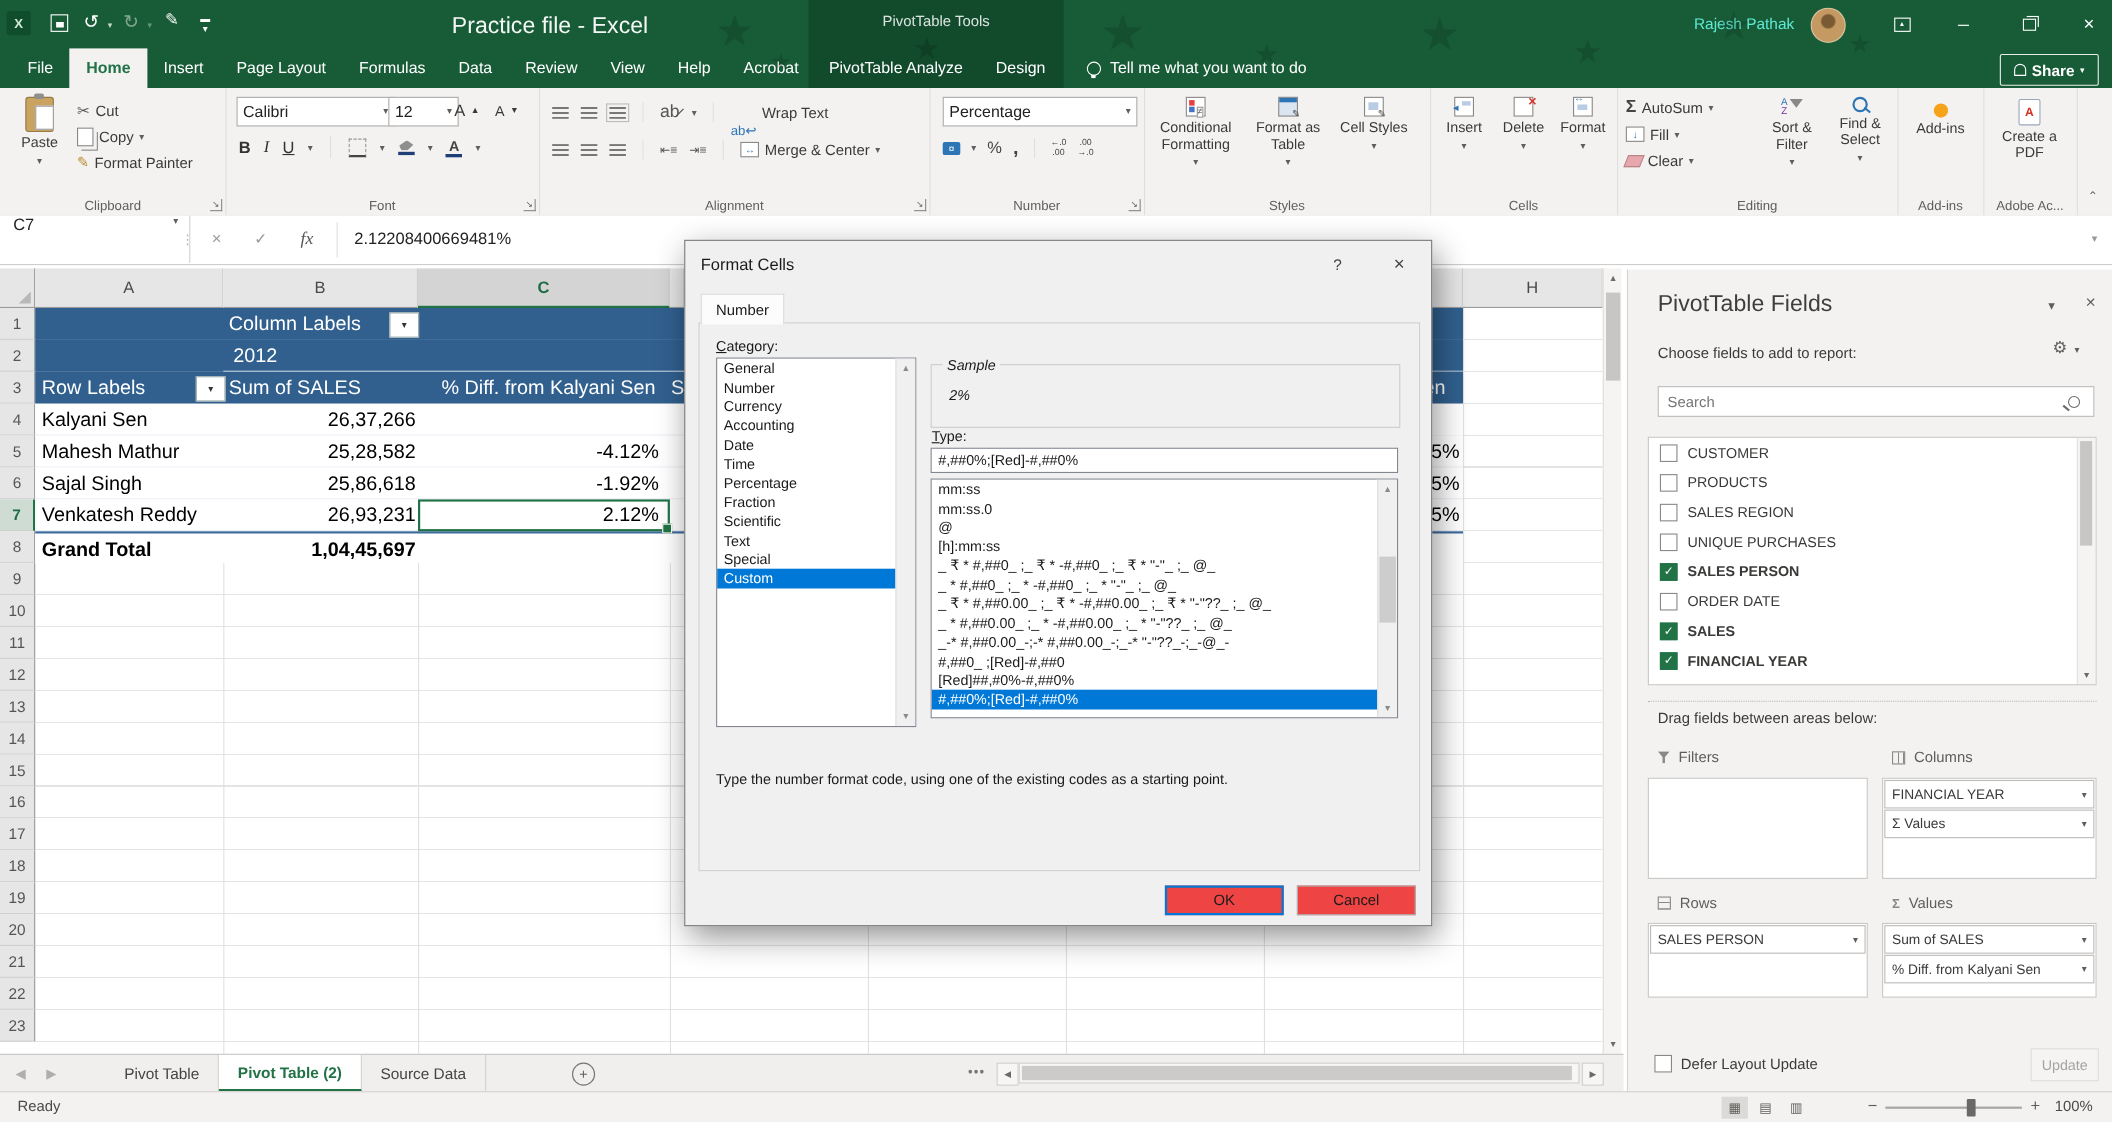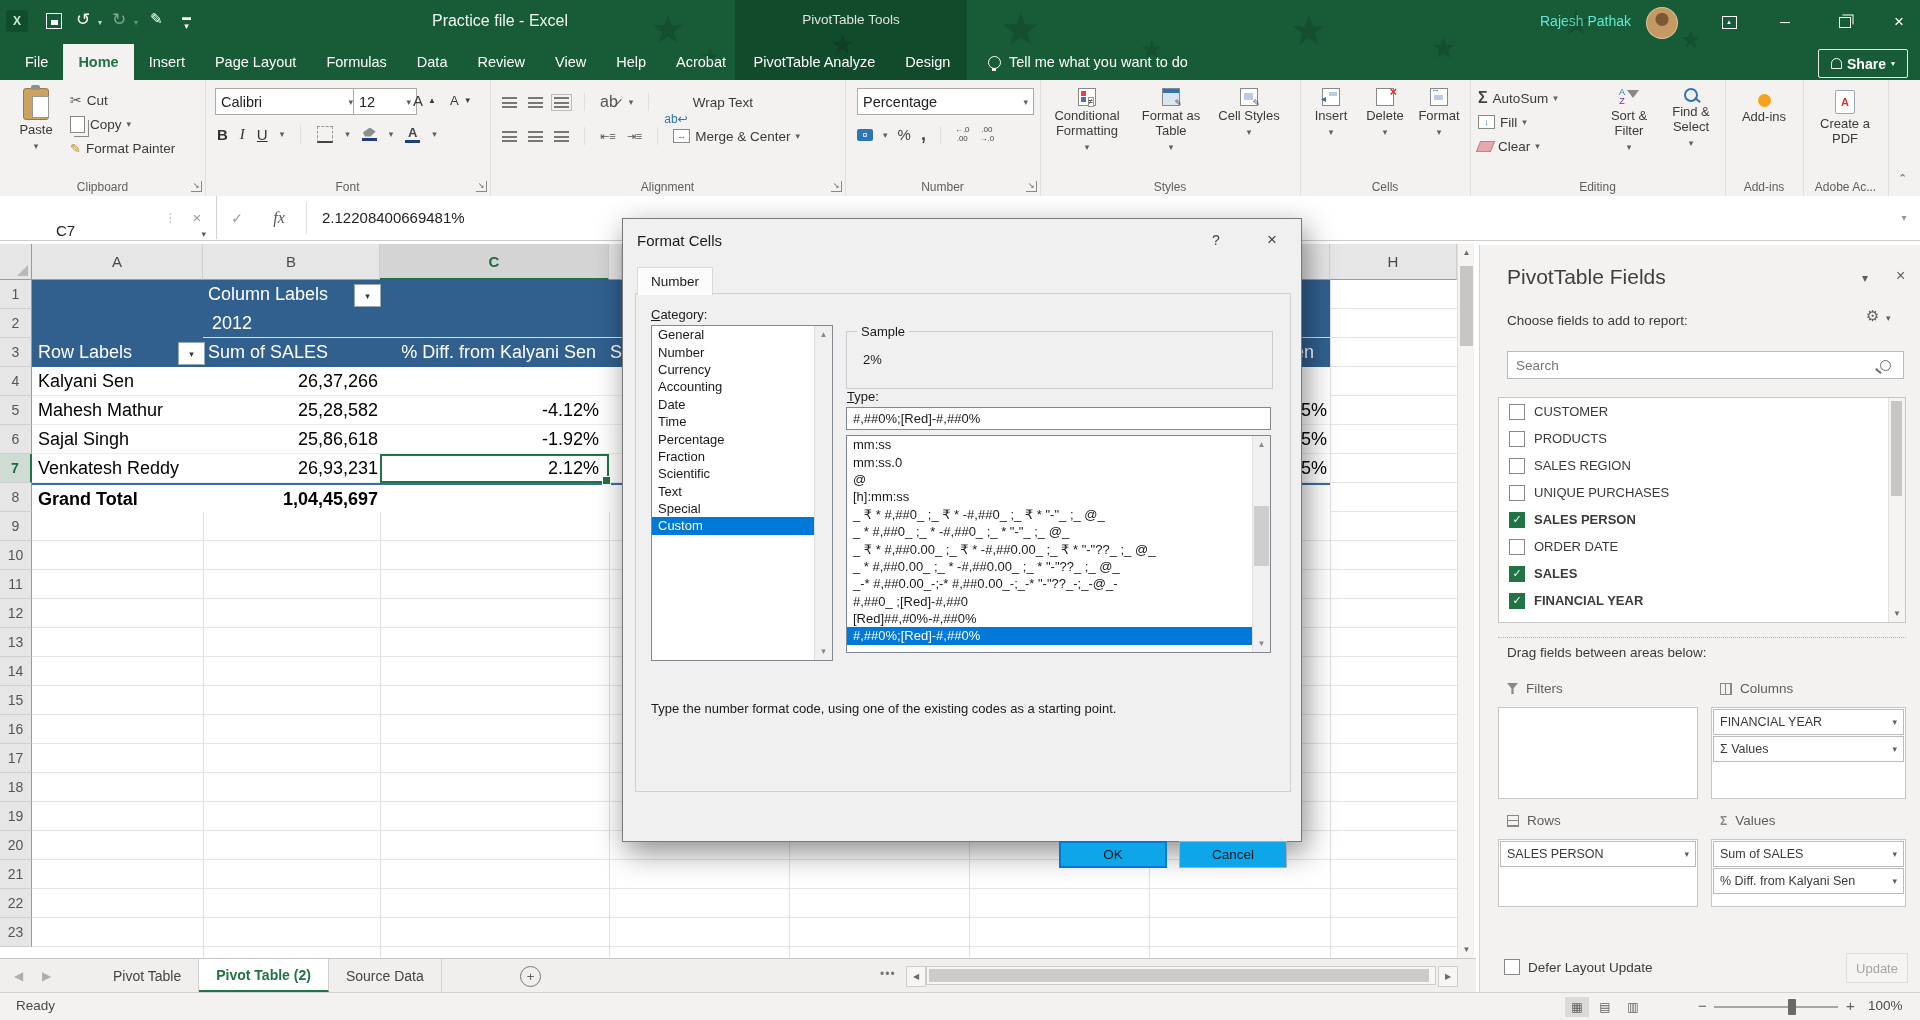--- a/index.html
+++ b/index.html
@@ -7,21 +7,21 @@
          font-family:"Liberation Sans","DejaVu Sans",sans-serif;color:#333;-webkit-font-smoothing:antialiased;}
   .abs{position:absolute;}
   .flex{display:flex;align-items:center;}
   
   #header{position:absolute;left:0;top:0;width:1920px;height:80px;background:#185c37;overflow:hidden;}
   #titlebar{position:absolute;left:0;top:0;width:1920px;height:44px;}
   .star{position:absolute;color:rgba(0,0,0,.14);pointer-events:none;}
   #ctx-block{position:absolute;left:735px;top:0;width:232px;height:80px;background:#124a2c;}
   .qat-icon{color:#fff;font-size:17px;line-height:1;}
   .qat-caret{color:rgba(255,255,255,.75);font-size:8px;margin-left:2px;}
-  #win-title{position:absolute;left:300px;top:12px;width:400px;text-align:center;color:rgba(255,255,255,.95);font-size:16px;}
+  #win-title{position:absolute;left:300px;top:12px;width:400px;text-align:center;color:rgba(255,255,255,.95);font-size:21px;}
   #tools-label{position:absolute;left:735px;top:12px;width:232px;text-align:center;color:rgba(255,255,255,.85);font-size:13.5px;}
   #user-name{position:absolute;left:1540px;top:13px;color:#5eead4;font-size:14px;}
   .avatar{position:absolute;left:1646px;top:7px;width:30px;height:30px;border-radius:50%;background:radial-gradient(circle at 50% 38%,#7a5a33 0 6px,#c49a62 7px);border:1px solid rgba(255,255,255,.4);}
   .winbtn{position:absolute;top:0;width:46px;height:32px;display:flex;align-items:center;justify-content:center;color:#fff;}
   
   #tabrow{position:absolute;left:0;top:44px;width:1920px;height:36px;}
   .rtab{height:36px;padding:0 15px;display:flex;align-items:center;color:#fff;font-size:14.5px;white-space:nowrap;}
   .rtab.active{background:#f3f2f1;color:#217346;font-weight:700;}
   #main-tabs{position:absolute;left:10px;top:0;display:flex;}
   #ctx-tabs{position:absolute;left:737px;top:0;width:230px;display:flex;justify-content:center;}
@@ -54,21 +54,21 @@
   .gridsq{width:16px;height:16px;border:1px solid #8a8886;background:#fff;position:relative;}
   .i-sum{font-size:16px;color:#444;font-weight:600;}
   .i-eraser{width:13px;height:9px;background:#e8a7ad;border:1px solid #b9868c;transform:skewX(-22deg);}
   .i-find{width:10px;height:10px;border:2px solid #2e75b6;border-radius:50%;position:relative;}
   .i-find::after{content:"";position:absolute;left:8px;top:9px;width:7px;height:2px;background:#2e75b6;transform:rotate(40deg);}
   .i-dot{width:13px;height:13px;border-radius:50%;background:#f7a21b;}
   .i-pdf{width:18px;height:22px;background:#fff;border:1px solid #9aa7b8;border-radius:2px;display:flex;align-items:center;justify-content:center;color:#d93025;font-size:11px;font-weight:700;}
   .funnel{width:11px;height:11px;background:#8a8886;clip-path:polygon(0 0,100% 0,60% 48%,60% 100%,40% 100%,40% 48%);}
   
   #fbar{position:absolute;left:0;top:196px;width:1920px;height:44px;background:#fff;border-bottom:1px solid #cfcdcb;}
-  #namebox{position:absolute;left:0;top:0;width:160px;height:43px;border-right:1px solid #d4d2d0;display:flex;align-items:flex-end;padding-left:12px;font-size:15px;color:#222;margin-left:44px;}
+  #namebox{position:absolute;left:0;top:0;width:160px;height:43px;border-right:1px solid #d4d2d0;display:flex;align-items:flex-start;padding-left:12px;font-size:15px;color:#222;}
   .fbtn{position:absolute;top:0;height:43px;display:flex;align-items:center;justify-content:center;color:#9a9896;}
   #fx-text{position:absolute;left:322px;top:0;height:43px;display:flex;align-items:center;font-size:15px;color:#222;}
   
   #grid-bg{position:absolute;left:32px;top:280px;width:1425px;height:678px;background:repeating-linear-gradient(#fff 0 28px,#e4e4e4 28px 29px);}
   .vline{position:absolute;top:280px;height:678px;width:1px;background:#e0e0e0;z-index:1;}
   .colhead{position:absolute;top:244px;height:36px;background:#e7e6e6;border-right:1px solid #cfcfcf;border-bottom:1px solid #9a9a9a;display:flex;align-items:center;justify-content:center;font-size:15px;color:#4a4a4a;box-sizing:border-box;}
   .colhead.sel{background:#d4d4d4;color:#1d6b44;border-bottom:2px solid #217346;font-weight:600;}
   #corner{position:absolute;left:0;top:244px;width:32px;height:36px;background:#e7e6e6;border-right:1px solid #9a9a9a;border-bottom:1px solid #9a9a9a;box-sizing:border-box;}
   #corner::after{content:"";position:absolute;right:3px;bottom:3px;border-left:11px solid transparent;border-bottom:11px solid #b8b8b8;}
   .rownum{position:absolute;left:0;width:32px;background:#e7e6e6;border-right:1px solid #9a9a9a;border-bottom:1px solid #cfcfcf;display:flex;align-items:center;justify-content:center;font-size:14px;color:#555;box-sizing:border-box;z-index:2;}
@@ -90,29 +90,29 @@
   .dlg-tb-btn{position:absolute;top:8px;width:30px;height:26px;display:flex;align-items:center;justify-content:center;color:#444;}
   #dlg-tab{position:absolute;left:14px;top:48px;height:27px;padding:0 13px;background:#fcfcfc;border:1px solid #d9d9d9;border-bottom:none;display:flex;align-items:center;font-size:13.5px;color:#1a1a1a;z-index:2;}
   #dlg-frame{position:absolute;left:12px;top:74px;width:654px;height:497px;border:1px solid #d0d0d0;background:#f0f0f0;}
   .dlg-label{position:absolute;font-size:13px;color:#1a1a1a;}
   #cat-list{position:absolute;left:28px;top:106px;width:182px;height:336px;background:#fff;border:1px solid #828790;box-sizing:border-box;}
   .lb-item{height:17.4px;display:flex;align-items:center;padding-left:6px;font-size:13px;color:#1a1a1a;white-space:nowrap;}
   .lb-item.sel{background:#0078d7;color:#fff;}
   .lb-scroll{position:absolute;right:0;top:0;bottom:0;width:17px;background:#f0f0f0;border-left:1px solid #dedede;}
   .lb-scroll .sb-arrow{color:#8a8a8a;}
   .lb-scroll .down{position:absolute;bottom:0;}
-  #sample-box{position:absolute;left:223px;top:112px;width:425px;height:56px;border:1px solid #cdcdcd;}
+  #sample-box{position:absolute;left:223px;top:112px;width:425px;height:56px;border:1px solid #cdcdcd;font-style:italic;}
   #sample-label{position:absolute;left:10px;top:-8px;background:#f0f0f0;padding:0 4px;font-size:13px;color:#1a1a1a;}
   #sample-val{position:absolute;left:16px;top:20px;font-size:13px;color:#1a1a1a;}
   #type-input{position:absolute;left:223px;top:188px;width:425px;height:23px;background:#fff;border:1px solid #828790;box-sizing:border-box;display:flex;align-items:center;padding-left:6px;font-size:13px;color:#1a1a1a;}
   #code-list{position:absolute;left:223px;top:216px;width:425px;height:218px;background:#fff;border:1px solid #828790;box-sizing:border-box;overflow:hidden;}
   #code-list .lb-item{padding-right:20px;}
   #code-thumb{position:absolute;right:1px;top:70px;width:15px;height:60px;background:#cdcdcd;}
   #dlg-hint{position:absolute;left:28px;top:482px;width:620px;font-size:13px;color:#1a1a1a;}
-  .dlg-btn{position:absolute;top:586px;width:108px;height:27px;background:#0ea5e9;border:1px solid #adadad;display:flex;align-items:center;justify-content:center;font-size:13.5px;color:#1a1a1a;box-sizing:border-box;margin-top:36px;}
+  .dlg-btn{position:absolute;top:586px;width:108px;height:27px;background:#ef4444;border:1px solid #adadad;display:flex;align-items:center;justify-content:center;font-size:13.5px;color:#1a1a1a;box-sizing:border-box;}
   .dlg-btn.primary{border:2px solid #0078d7;}
   
   #pane{position:absolute;left:1479px;top:245px;width:441px;height:747px;background:#f3f2f1;border-left:1px solid #d6d4d2;box-sizing:border-box;z-index:4;}
   #pane-title{position:absolute;left:27px;top:20px;font-size:21px;color:#3f3e3c;}
   .pane-icon{position:absolute;color:#605e5c;}
   #search-box{position:absolute;left:27px;top:106px;width:397px;height:28px;background:#fff;border:1px solid #bdbbb9;box-sizing:border-box;display:flex;align-items:center;}
   #search-box input{border:none;outline:none;flex:1;font-size:13.5px;padding:0 8px;font-family:inherit;color:#333;background:transparent;}
   .mag{width:9px;height:9px;border:1.6px solid #6d6b69;border-radius:50%;position:relative;margin-right:12px;}
   .mag::after{content:"";position:absolute;left:-6px;top:9px;width:7px;height:1.6px;background:#6d6b69;transform:rotate(40deg);}
   #fields-list{position:absolute;left:18px;top:152px;width:408px;height:226px;background:#fff;border:1px solid #c8c6c4;box-sizing:border-box;overflow:hidden;}

